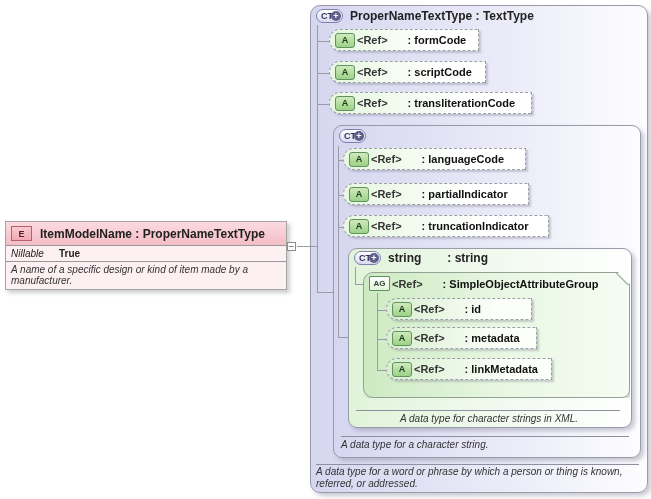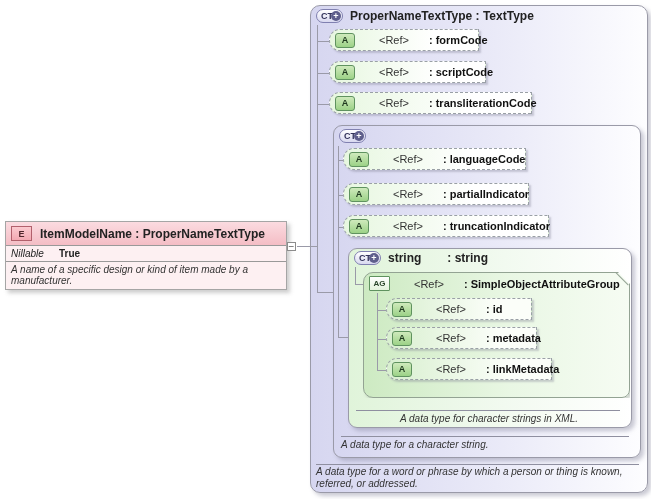--- a/index.html
+++ b/index.html
@@ -29,21 +29,21 @@
   .attr{position:absolute;height:22px;display:flex;align-items:center;
     border:1px dashed #9aa0a6;border-radius:11px 0 0 11px;
     background:linear-gradient(to right,#e7f7e0 0%,#ffffff 70%);
     box-shadow:2px 2px 2px rgba(120,120,140,0.35);
     padding-left:5px;box-sizing:border-box;}
   .attr.greener{background:linear-gradient(to right,#d8efcf 0%,#fbfef9 75%);}
   .a-icon{width:18px;height:13px;border:1px solid #5f925f;border-radius:3px;
     background:linear-gradient(#cfeabc,#9cd287);
     font-size:9px;font-weight:bold;color:#203a20;
     display:flex;align-items:center;justify-content:center;flex:0 0 auto;}
-  .attr-ref{font-size:11px;font-weight:normal;color:#333;margin-left:24px;white-space:nowrap;text-align:center;}
+  .attr-ref{font-size:11px;font-weight:bold;color:#333;margin-left:2px;white-space:nowrap;text-align:center;}
   .attr-name{font-size:11px;font-weight:bold;color:#111;margin-left:20px;white-space:nowrap;}
 
   
   .agbox{position:absolute;border:1px solid #93a393;border-radius:10px 0 8px 10px;
     background:linear-gradient(to right,#cdeac2 0%,#e9f7e4 55%,#f6fcf3 100%);
     box-shadow:2px 2px 3px rgba(110,130,110,0.35);
     clip-path:polygon(0 0,calc(100% - 12px) 0,100% 12px,100% 100%,0 100%);}
   .ag-header{position:absolute;display:flex;align-items:center;}
   .ag-icon{width:19px;height:13px;border:1px solid #5f925f;border-radius:1px;
     background:linear-gradient(#ffffff,#e3f2dc);font-size:8px;font-weight:bold;color:#2a452a;

